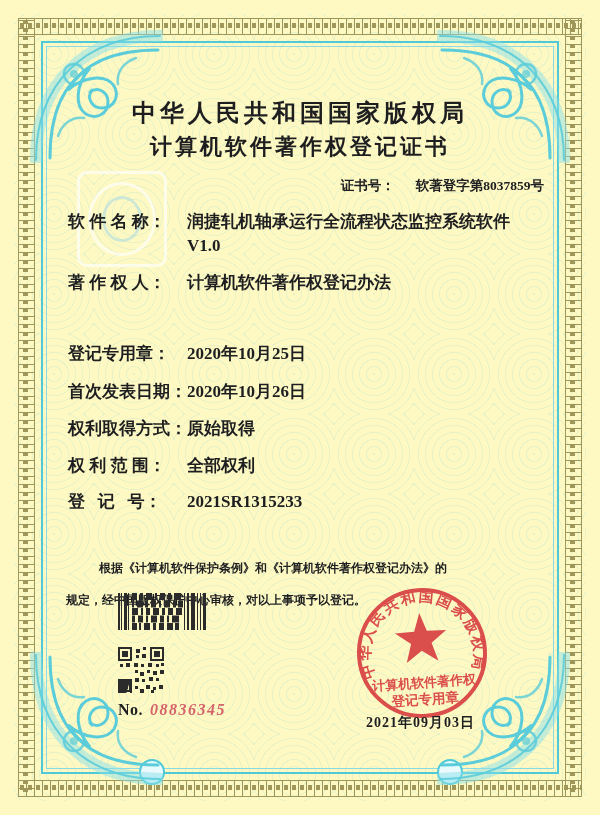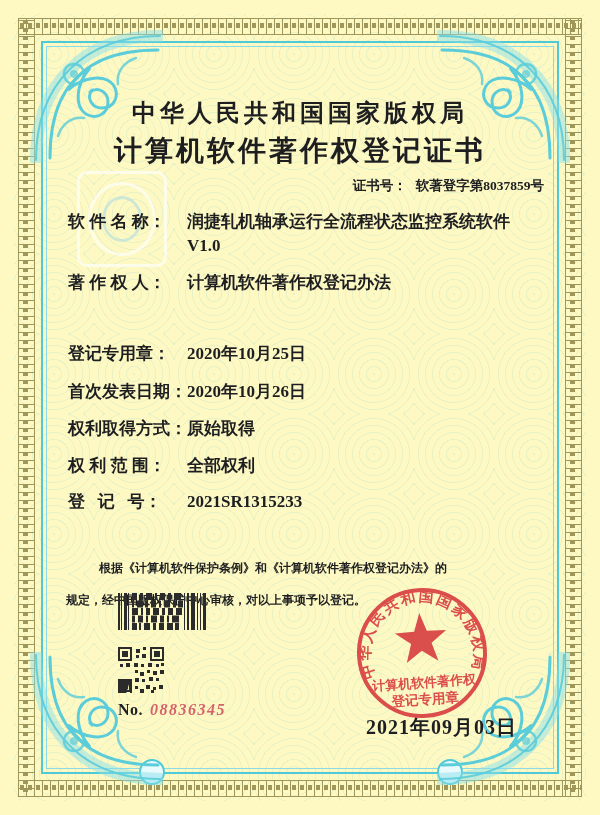--- a/index.html
+++ b/index.html
@@ -68,27 +68,27 @@
     content:""; position:absolute; inset:22px;
     border:3px solid rgba(170,220,228,0.8); border-radius:50%;
   }
   
   .authority {
     position:absolute; top:97px; left:0; right:0; text-align:center; z-index:3;
     font-size:24px; font-weight:700; letter-spacing:4px;
   }
   .cert-title {
     position:absolute; top:132px; left:0; right:0; text-align:center; z-index:3;
-    font-size:28px; font-weight:900; letter-spacing:3px;
+    font-size:22px; font-weight:900; letter-spacing:3px;
   }
   .certno {
     position:absolute; top:177px; right:56px; z-index:3;
     font-size:13.5px; font-weight:700;
   }
-  .certno .val { margin-left:9px; }
+  .certno .val { margin-left:21px; }
   .field-row { position:absolute; left:68px; right:48px; display:flex; z-index:3; }
   .flabel { flex:none; width:119px; font-size:17px; font-weight:700; line-height:24px; white-space:pre; }
   .fvalue { font-size:17px; font-weight:700; line-height:24px; white-space:pre-line; }
   .statement {
     position:absolute; left:66px; right:32px; top:552px; z-index:3;
     font-size:12px; font-weight:700; line-height:32px;
     text-indent:33px; white-space:pre-line;
   }
   .barcode { position:absolute; left:118px; top:593px; z-index:3; }
   .qrcode  { position:absolute; left:118px; top:647px; z-index:3; }
@@ -96,21 +96,21 @@
     position:absolute; left:353px; top:584px; width:138px; height:138px;
     transform:rotate(-4deg); opacity:.95; z-index:4;
   }
   .no-line {
     position:absolute; left:118px; top:701px; z-index:3;
     font-size:16px; font-weight:700; letter-spacing:.5px;
   }
   .no-line .val { color:#d5636b; margin-left:7px; letter-spacing:1.5px;font-style:italic; }
   .issue-date {
     position:absolute; left:366px; top:714px; z-index:5;
-    font-size:20px; font-weight:700; letter-spacing:1px;
+    font-size:14px; font-weight:700; letter-spacing:1px;
   }
 </style>
 </head>
 <body>
 
 <div class="page">
 
   <div class="rosettes"></div>
   <div class="emblem-ghost"></div>
 

